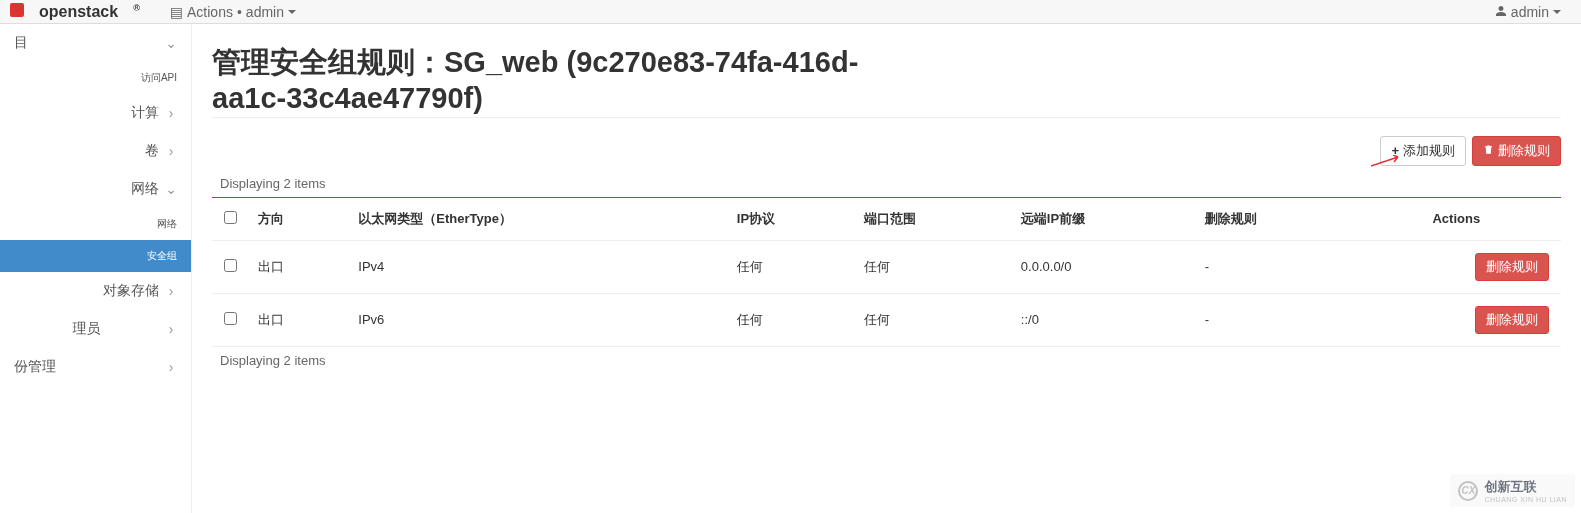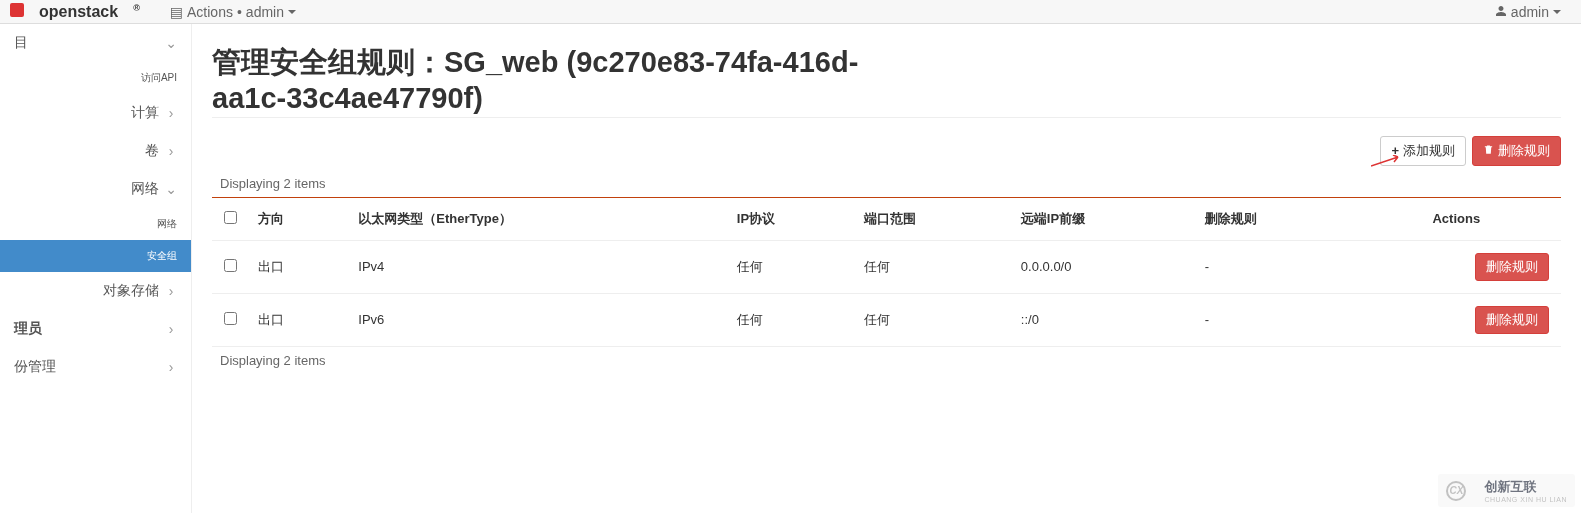--- a/index.html
+++ b/index.html
@@ -38,21 +38,21 @@
 .plus-icon { font-weight: bold; }
 .trash-icon svg { width: 11px; height: 11px; fill: currentColor; }
 .count-text { color: #666; margin: 6px 8px; font-size: 13px; }
 table { width: 100%; border-collapse: collapse; }
 th, td { text-align: left; padding: 12px 10px; border-bottom: 1px solid #eee; font-size: 13px; }
 th:first-child, td:first-child { width: 36px; text-align: center; }
 th { font-weight: bold; color: #333; border-top: 1px solid #c2410c; }
 td.actioncell { text-align: right; padding-right: 12px; }
 th.actioncell { text-align: center; }
 input[type=checkbox] { cursor: pointer; }
-.watermark { position: fixed; right: 6px; bottom: 6px; opacity: 0.6; display: flex; align-items: center; gap: 18px; color: #999; font-size: 11px; background: #f5f5f5; padding: 4px 8px; border-radius: 3px; }
+.watermark { position: fixed; right: 6px; bottom: 6px; opacity: 0.6; display: flex; align-items: center; gap: 6px; color: #999; font-size: 11px; background: #f5f5f5; padding: 4px 8px; border-radius: 3px; }
 .wm-logo { width: 20px; height: 20px; border: 2px solid #999; border-radius: 50%; display: flex; align-items: center; justify-content: center; font-weight: bold; font-size: 10px; font-style: italic; }
 .arrow-annot { position: absolute; width: 30px; height: 12px; pointer-events: none; }
 .arrow-annot svg { width: 100%; height: 100%; }
 </style>
 </head>
 <body>
 
 <div class="topbar">
   <div class="brand">
     <span class="brand-logo"></span>
@@ -103,21 +103,21 @@
         <span class="label">网络</span>
       </div>
     <div class="nav-item sub active">
         <span class="label">安全组</span>
       </div>
     <div class="nav-item">
         <span class="label">对象存储</span>
         <span class="chev">›</span>
       </div>
     <div class="nav-item">
-        <span class="label" style="text-align:left;font-weight:bold;">理员</span>
+        <span class="label" style="text-align:center;">理员</span>
         <span class="chev">›</span>
       </div>
     <div class="nav-item">
         <span class="label" style="text-align:left;">份管理</span>
         <span class="chev">›</span>
       </div>
   </div>
 
   <div class="content">
 

